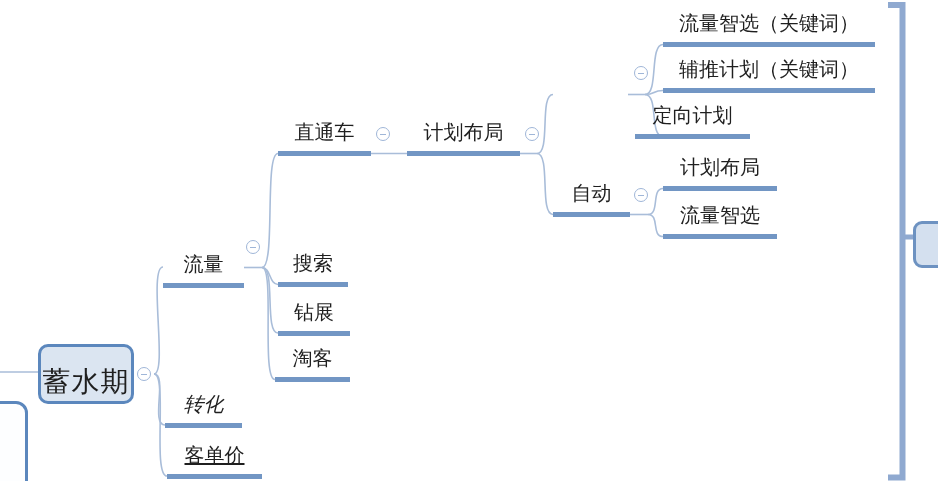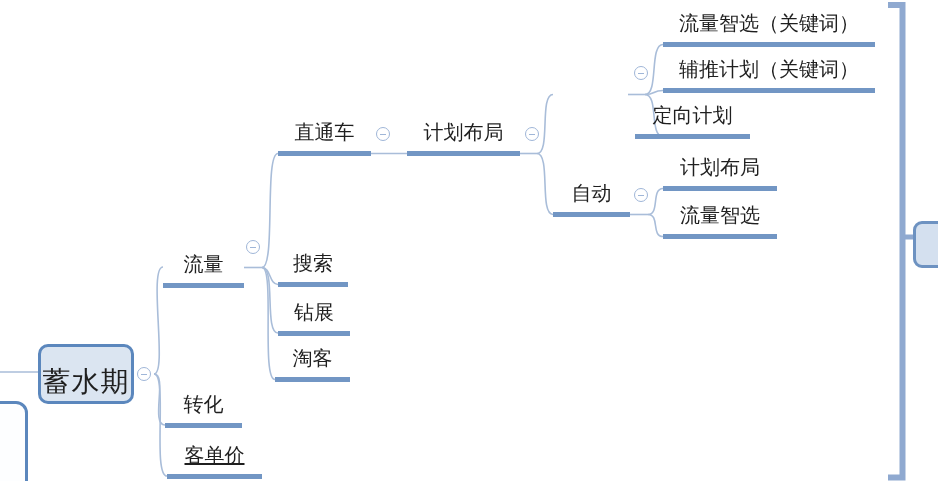--- a/index.html
+++ b/index.html
@@ -112,21 +112,21 @@
     <path d="M902.5 237 H915" fill="none" stroke="#8fa9d0" stroke-width="5"></path>
   </svg>
 
   <div class="root-topic" style="left:38px;top:344px;width:96px;height:60px;">
     <span>蓄水期</span>
   </div>
 
   <div class="topic" style="left:163px;top:248px;width:81px;height:40px;">
     <span>流量</span>
   </div>
-  <div class="topic" style="left:165px;top:388px;width:77px;height:40px;">
+  <div class="topic" style="left:165px;top:388px;width:77px;height:40px;font-style:italic;">
     <span>转化</span>
   </div>
   <div class="topic" style="left:167px;top:439px;width:95px;height:40px;text-decoration:underline;">
     <span>客单价</span>
   </div>
 
   <div class="topic" style="left:278px;top:116px;width:93px;height:40px;">
     <span>直通车</span>
   </div>
   <div class="topic" style="left:278px;top:247px;width:70px;height:40px;">

